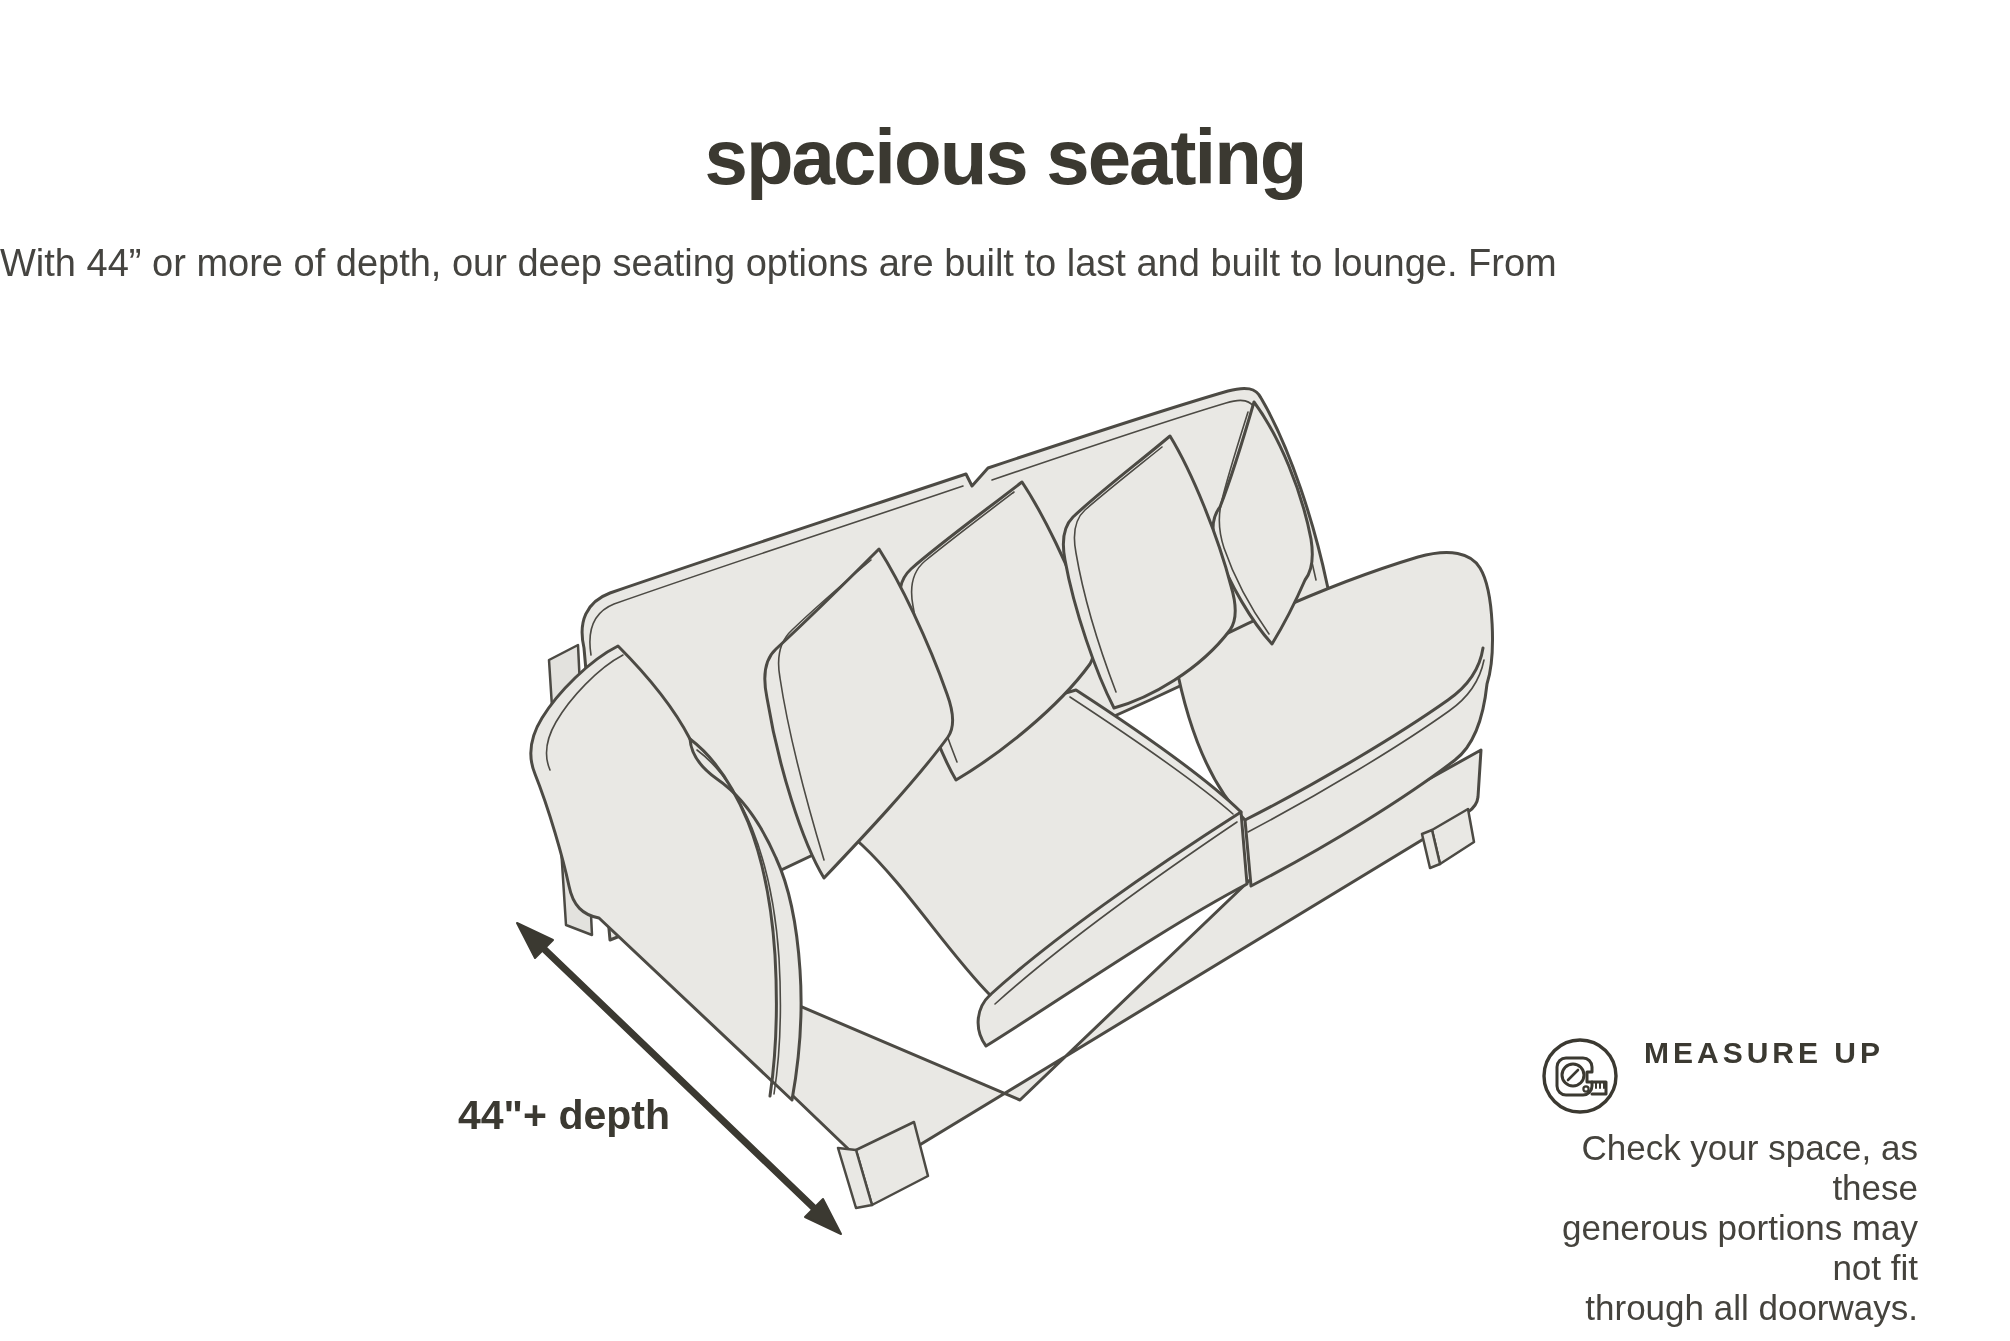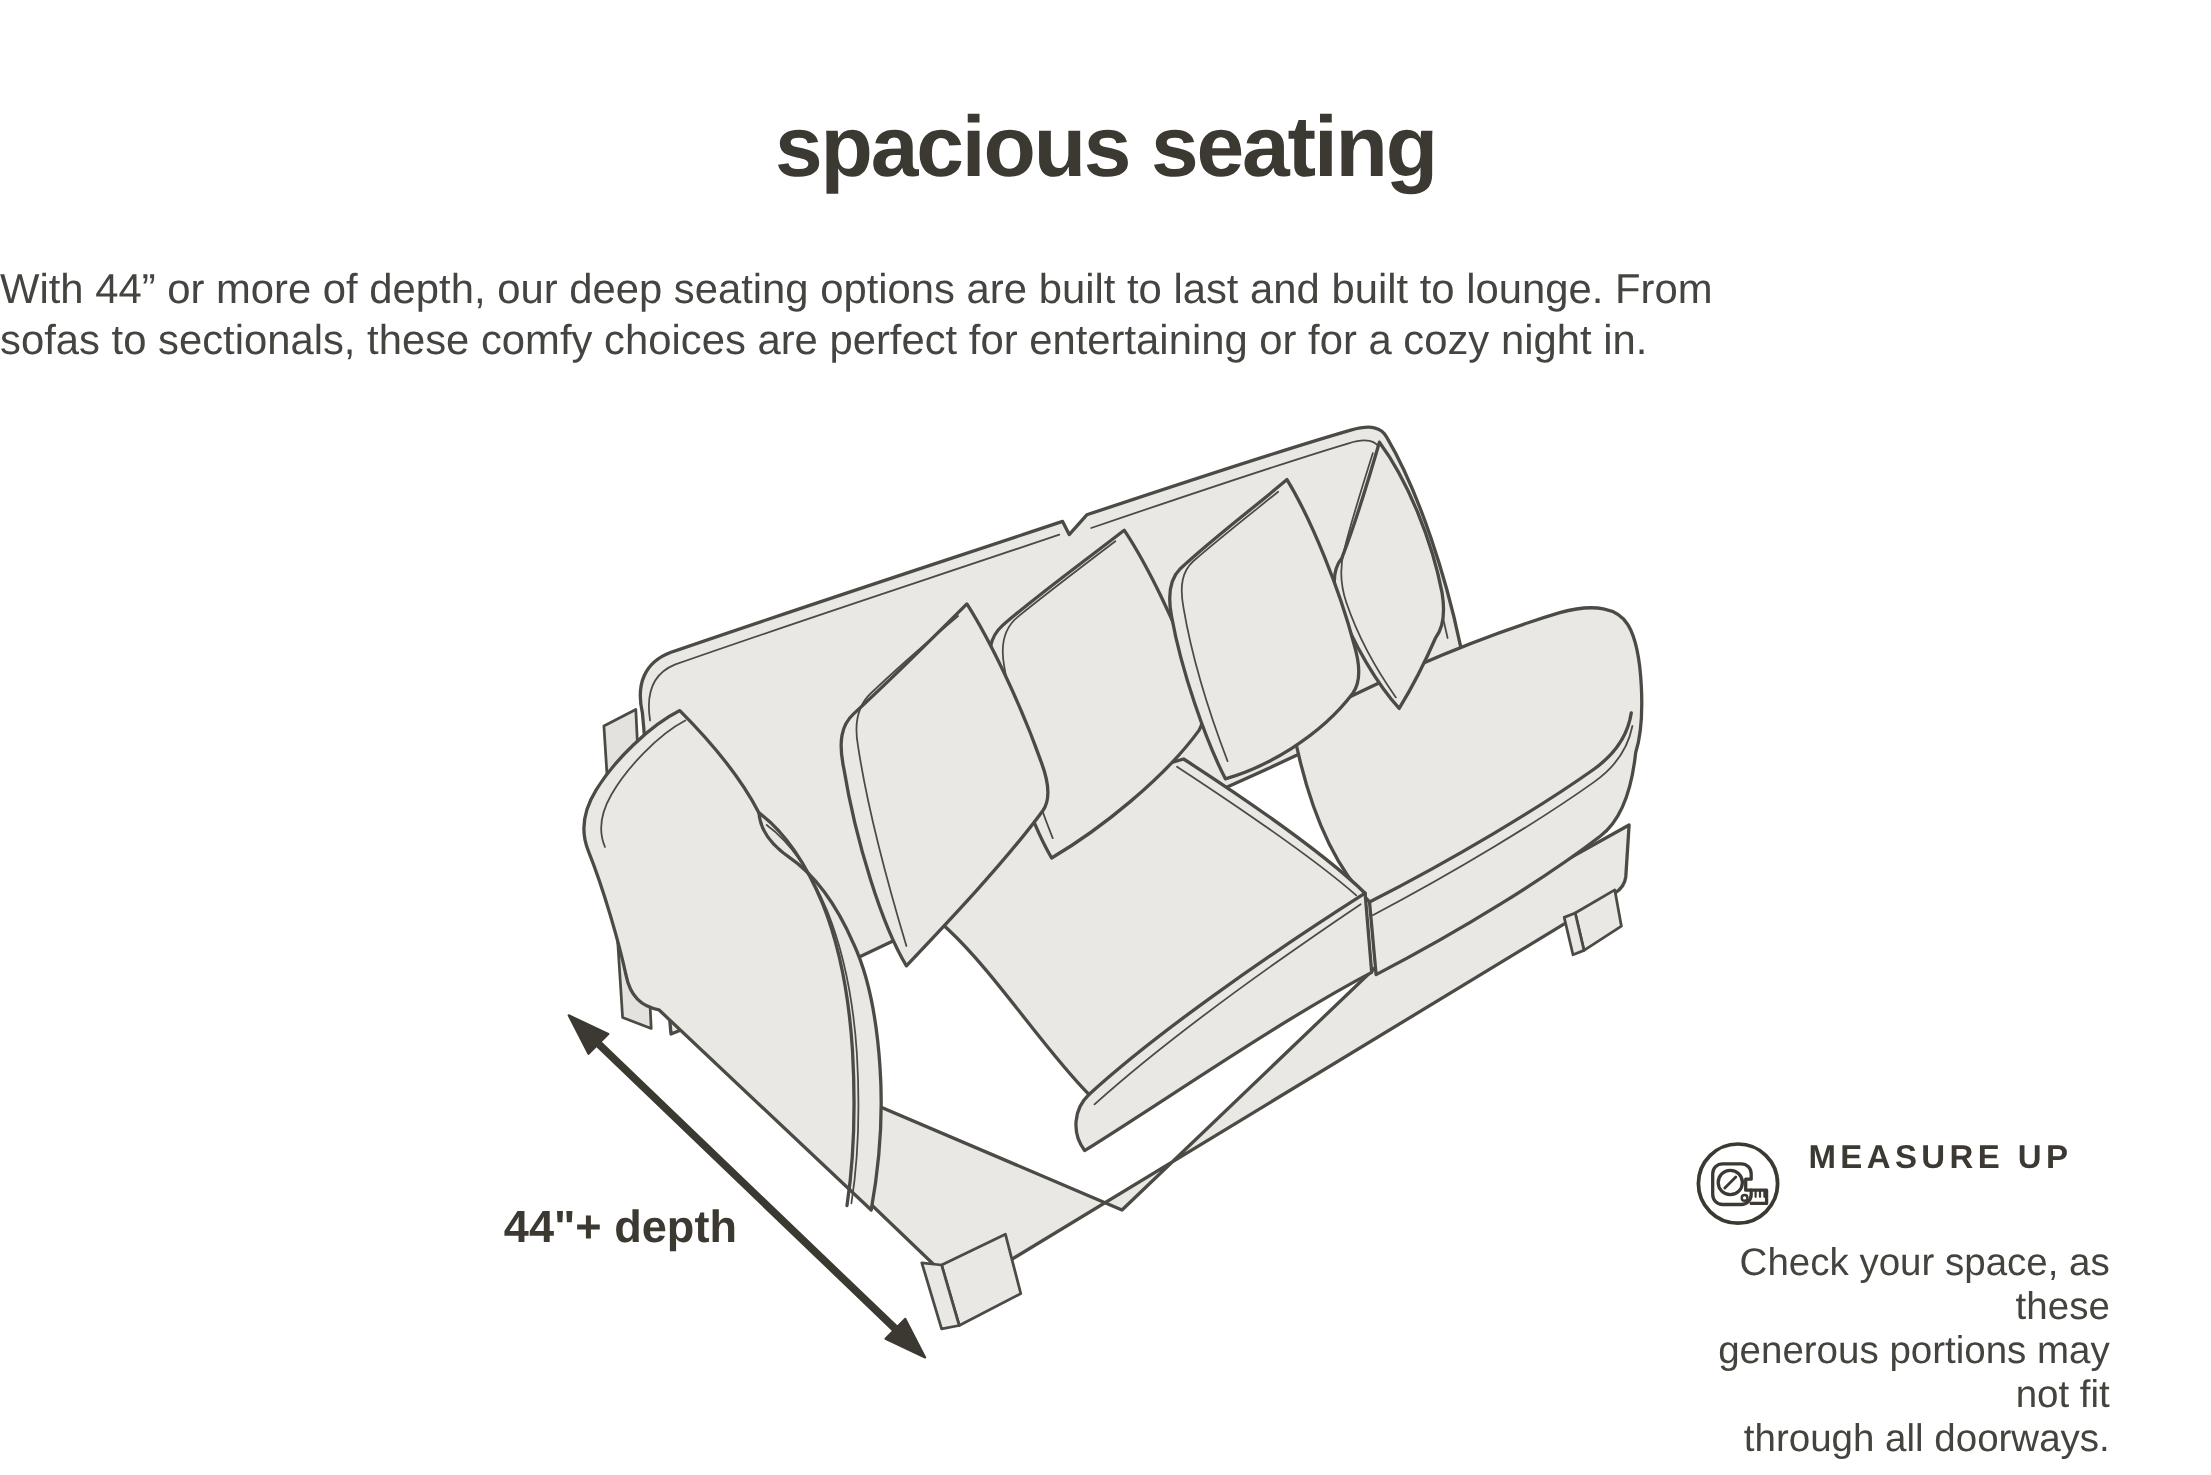--- a/index.html
+++ b/index.html
@@ -1,21 +1,21 @@
 <!DOCTYPE html>
 <html><head>
 <meta charset="utf-8">
 <style>
   html,body{margin:0;padding:0;background:#ffffff;}
   body{width:2010px;height:1341px;position:relative;overflow:hidden;
        font-family:"Liberation Sans", sans-serif;}
   .canvas{position:absolute;inset:0;width:2010px;height:1341px;}
 
   .page-title{
-    position:absolute;left:0;top:88px;width:100%;
+    position:absolute;left:0;top:112px;width:100%;
     text-align:center;font-size:78px;font-weight:700;letter-spacing:-2px;
     color:#3b3931;
   }
   .intro{
     position:absolute;left:0;top:240px;width:100%;
     text-align:left;font-size:38px;line-height:47px;color:#454440;
   }
   .intro span{display:block;}
 
   .sofa-svg{position:absolute;left:0;top:0;width:2010px;height:1341px;}
@@ -40,21 +40,20 @@
 </style>
 </head>
 <body>
 
 <div class="canvas">
 
   <div class="page-title">spacious seating</div>
 
   <div class="intro">
     <span>With 44” or more of depth, our deep seating options are built to last and built to lounge. From</span>
-    <span>sofas to sectionals, these comfy choices are perfect for entertaining or for a cozy night in.</span>
   </div>
 
   <svg class="sofa-svg" viewBox="0 0 2010 1341" fill="none" stroke-linecap="round" stroke-linejoin="round">
 
     <g stroke="#4c4a44">
       <path d="M 549,660 L 578,645 L 592,935 L 566,925 Z" fill="#e3e2de" stroke-width="2.5"></path>
       <path fill="#e9e8e4" stroke-width="3" d="M 584,648 C 578,622 586,602 610,593 C 726,553 858,510 966,474
                L 972,486 L 988,468
                C 1078,438 1176,406 1228,391 C 1246,386 1256,388 1261,398
                C 1291,449 1315,527 1327,584 L 1334,614

